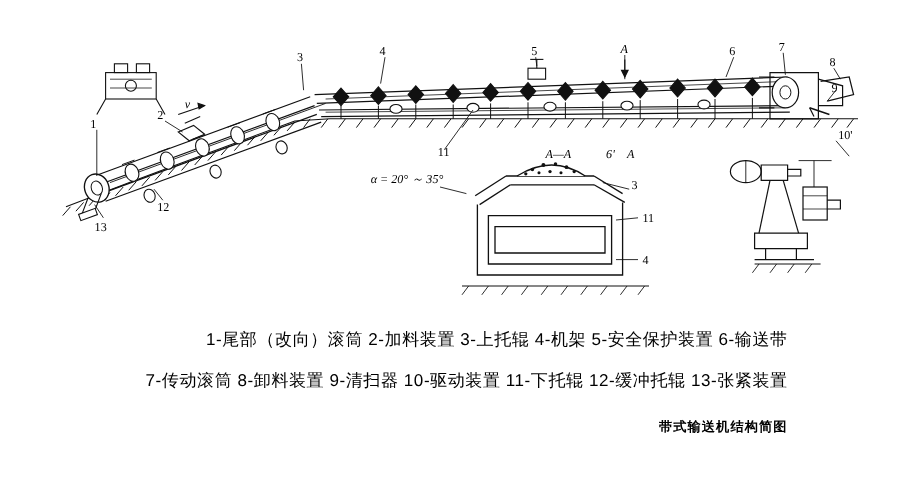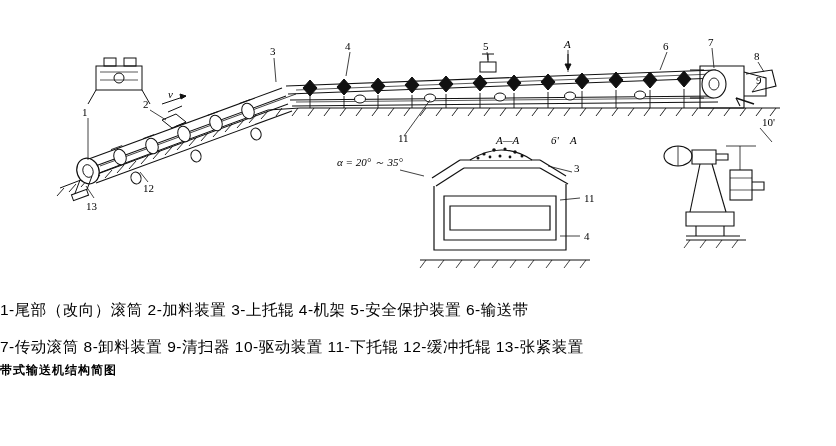--- a/index.html
+++ b/index.html
@@ -25,31 +25,31 @@
     left: 0;
     top: 0;
     width: 836px;
     height: 300px;
   }
   .caption-block {
     position: absolute;
     left: 0;
     top: 300px;
     width: 716px;
-    text-align: left;
+    text-align: right;
   }
   .legend-line {
     font-size: 15.5px;
     letter-spacing: 0.5px;
     line-height: 1.35;
     margin: 0 0 16px 0;
     white-space: nowrap;
   }
   .legend-line:nth-child(2) {
-    margin-bottom: 4px;
+    margin-bottom: 22px;
   }
   .fig-title {
     font-size: 12px;
     font-weight: bold;
     letter-spacing: 1px;
   }
   svg text {
     font-family: "Liberation Serif", serif;
     fill: #000;
   }

